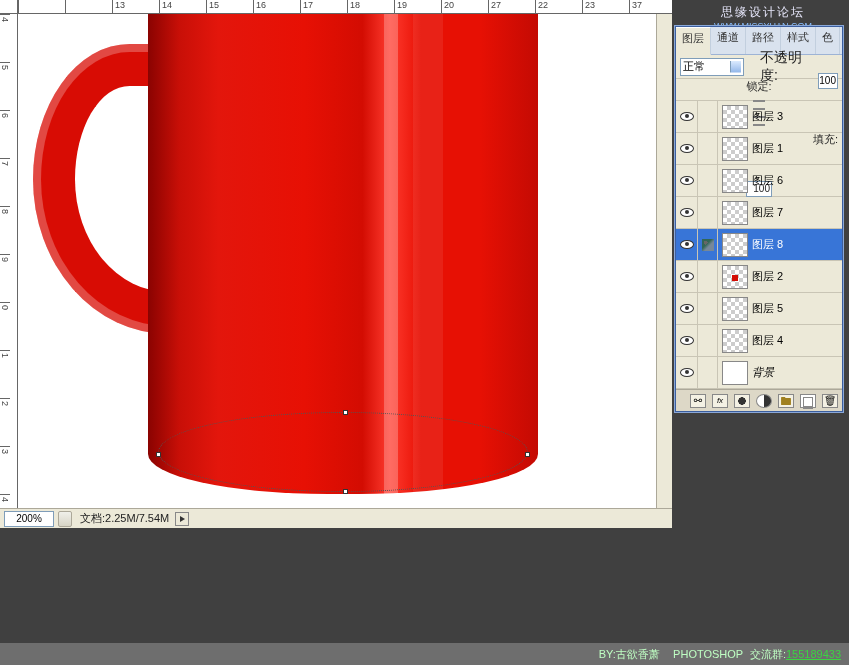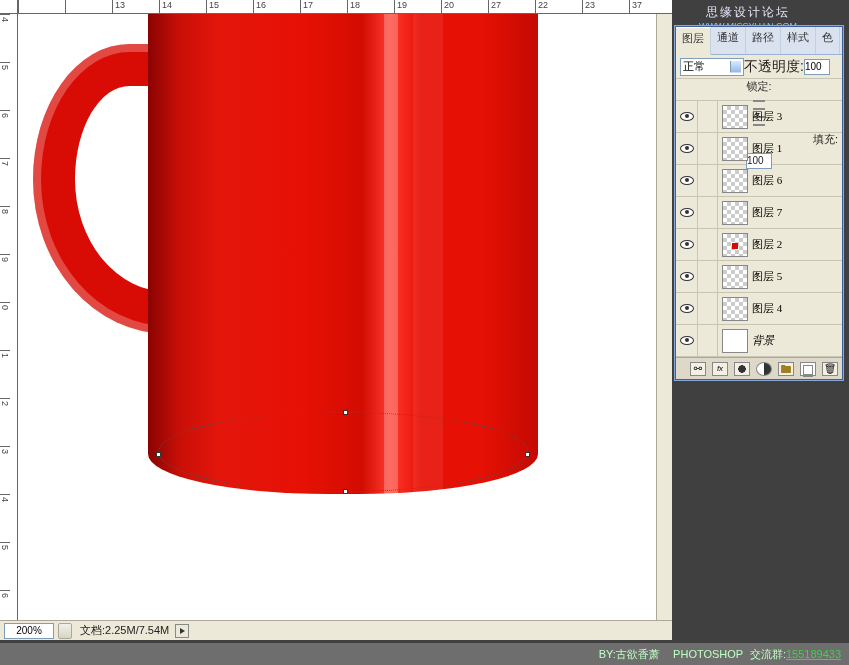--- a/index.html
+++ b/index.html
@@ -1,64 +1,64 @@
 <!DOCTYPE html>
 <html><head>
 <meta charset="utf-8">
 <style>
   * { box-sizing: border-box; margin: 0; padding: 0; font-family: "Microsoft YaHei", Arial, sans-serif; font-size: 11px; user-select: none; }
   body { width: 849px; height: 665px; background: #404040; overflow: hidden; position: relative; }
-  .canvas-area { position: absolute; left: 0; top: 0; width: 672px; height: 640px; background: #fff; }
+  .canvas-area { position: absolute; left: 0; top: 0; width: 672px; height: 528px; background: #fff; }
   .ruler-h { position: absolute; left: 18px; top: 0; right: 0; height: 14px; background: #fff; border-bottom: 1px solid #666; display: flex; overflow: hidden; }
   .ruler-h div { width: 47px; flex-shrink: 0; border-left: 1px solid #666; font-size: 9px; color: #444; padding-left: 2px; height: 14px; line-height: 10px; }
   .ruler-v { position: absolute; left: 0; top: 14px; width: 18px; bottom: 20px; background: #fff; border-right: 1px solid #666; overflow: hidden; }
   .ruler-v div { height: 48px; border-top: 1px solid #666; font-size: 9px; color: #444; writing-mode: vertical-rl; text-align: left; padding-top: 2px; }
   .ruler-corner { position: absolute; left: 0; top: 0; width: 18px; height: 14px; background: #fff; border-right: 1px solid #666; border-bottom: 1px solid #666; }
   .artboard { position: absolute; left: 18px; top: 14px; right: 0; bottom: 20px; background: #fff; overflow: hidden; }
   .mug-body { position: absolute; left: 130px; top: -20px; width: 390px; height: 500px; background: linear-gradient(90deg,#8a0301 0%,#c80f07 8%,#e3160c 18%,#e71004 40%,#d30c02 55%,#ff3b2f 62%,#e71004 70%,#e71004 85%,#c40a03 100%); border-bottom-left-radius: 180px 40px; border-bottom-right-radius: 180px 40px; }
   .mug-body::after { content:""; position:absolute; left:236px; top:0; width:14px; height:100%; background:rgba(255,255,255,.25); }
   .mug-body::before { content:""; position:absolute; left:265px; top:0; width:30px; height:100%; background:rgba(255,255,255,.08); }
   .mug-handle { position:absolute; left:15px; top:30px; width:160px; height:290px; border:42px solid #d80c04; border-right:none; border-radius:100px 0 0 140px/140px 0 0 160px; }
   .mug-handle::before { content:""; position:absolute; inset:-42px -0px -42px -42px; border:8px solid rgba(255,255,255,.25); border-right:none; border-radius:100px 0 0 140px/140px 0 0 160px; mix-blend-mode:screen; }
   .sel-ellipse { position:absolute; left:140px; top:398px; width:370px; height:80px; border:1px dotted #555; border-radius:50%; }
   .sel-ellipse i { position:absolute; width:5px; height:5px; background:#fff; border:1px solid #333; }
   .sel-ellipse .h1{left:-3px;top:50%;} .sel-ellipse .h2{right:-3px;top:50%;} .sel-ellipse .h3{left:50%;top:-3px;} .sel-ellipse .h4{left:50%;bottom:-3px;}
   .statusbar { position: absolute; left: 0; bottom: 0; height: 20px; width: 672px; background: #ece9d8; border-top: 1px solid #aca899; display: flex; align-items: center; }
   .zoom-box { width: 50px; height: 16px; background: #fff; border: 1px solid #7f9db9; margin: 0 4px; text-align: center; line-height: 14px; font-size: 10px; }
   .sb-grip { width:14px; height:16px; background:linear-gradient(#f0f0ea,#d8d5c6); border:1px solid #aca899; border-radius:2px; margin-right:4px; }
   .sb-label { font-size:11px; color:#222; margin-left:4px; }
   .play-btn { width:14px; height:14px; border:1px solid #888; margin-left:6px; display:flex; align-items:center; justify-content:center; }
   .play-btn::before { content:""; border-left:5px solid #333; border-top:3px solid transparent; border-bottom:3px solid transparent; }
-  .watermark-top { position:absolute; right:15px; top:4px; width:172px; text-align:center; }
+  .watermark-top { position:absolute; right:0; top:4px; width:172px; text-align:center; }
   .watermark-top .t1{ font-size:12px; color:#e6e6fa; letter-spacing:2px; }
   .watermark-top .t2{ font-size:9px; color:#8abfff; }
   .panels { position: absolute; right: 6px; top: 26px; width: 168px; background: #ece9d8; border: 1px solid #3b5e9e; box-shadow: 0 0 0 1px #8aa8d8; }
   .panel-tabs { display: flex; height: 28px; background: #d9e2ee; border-bottom: 1px solid #9db3d5; }
   .panel-tabs span { padding: 3px 6px 0; font-size: 11px; color: #333; border-right: 1px solid #c2cfde; cursor:pointer; }
   .panel-tabs span.active { background: #ece9d8; border-top: 1px solid #fff; border-bottom: 1px solid #ece9d8; margin-bottom:-1px; }
-  .blend-row { display:flex; align-items:center; height:24px; border-bottom:1px solid #c9c5b5; padding:0 4px; gap:0; }
+  .blend-row { display:flex; align-items:center; height:24px; border-bottom:1px solid #c9c5b5; padding:0 4px; gap:16px; }
   .blend-select { flex:0 0 64px; height:18px; background:#fff; border:1px solid #7f9db9; display:flex; align-items:center; justify-content:space-between; padding:0 2px; }
   .blend-select::after { content:""; width:10px; height:12px; background:linear-gradient(#dbeafe,#8fb4e8); clip-path:polygon(0 0,100% 0,100% 100%,0 100%); border-left:1px solid #7f9db9; }
   .pct-label { font-size:14px; color:#222; }
-  .pct-input { width:26px; height:16px; background:#fff; border:1px solid #7f9db9; text-align:left; padding-right:1px; font-size:10px; line-height:14px; }
+  .pct-input { width:26px; height:16px; background:#fff; border:1px solid #7f9db9; text-align:right; padding-right:1px; font-size:10px; line-height:14px;margin-top:28px; }
   .lock-row { display:flex; align-items:center; height:22px; border-bottom:1px solid #c9c5b5; padding:0 4px; gap:6px; font-size:10px; color:#222;flex-direction:column; }
   .lock-row .ic { width:12px; height:12px; border:1px solid #888; background:#fff; }
   .layers { max-height: 380px; }
   .layer { display:flex; align-items:center; height:32px; border-bottom:1px solid #c9c5b5; }
   .layer.sel { background:#3875d7; color:#fff; }
   .layer.sel .brush-ic{ filter:invert(1); }
   .vis { width:22px; height:32px; display:flex; align-items:center; justify-content:center; border-right:1px solid #c9c5b5; }
   .eye { width:14px; height:9px; border:1px solid #333; border-radius:60% 60% 60% 60%; position:relative; background:#fff;}
   .eye::before { content:""; position:absolute; left:4px; top:1px; width:4px; height:4px; background:#333; border-radius:50%; }
   .edit-col { width:20px; height:32px; border-right:1px solid #c9c5b5; display:flex; align-items:center; justify-content:center; }
   .brush-ic { width:12px; height:12px; background: radial-gradient(circle at 30% 30%, #999 2px, transparent 2px), linear-gradient(135deg,#c9a 40%,#876 60%); }
   .thumb { width:26px; height:24px; margin:0 4px; background:#fff; border:1px solid #888; background-image: repeating-conic-gradient(#ccc 0 25%, #fff 0 50%); background-size:8px 8px; position:relative; }
   .thumb.bg { background:#fff; }
   .thumb .red-sq { position:absolute; left:9px; top:9px; width:6px; height:6px; background:#d40c04; }
-  .layer span.name { font-size:11px;font-family:Liberation Serif, serif; }
+  .layer span.name { font-size:11px; }
   .layer span.name.italic { font-style: italic; }
   .layer-footer { height:22px; background:#ddd8c7; border-top:1px solid #aca899; display:flex; align-items:center; justify-content:flex-end; gap:6px; padding:0 4px; }
   .fic { width:16px; height:14px; border:1px solid #888; background:#f4f1e4; cursor:pointer;}
   .fic.link::before{content:"⚯";font-size:10px;display:block;text-align:center;line-height:12px;}
   .fic.fx::before{content:"fx";font-size:8px;display:block;text-align:center;line-height:12px;font-style:italic;}
   .fic.mask{background:radial-gradient(circle,#333 40%,#f4f1e4 42%);}
   .fic.adj{background:conic-gradient(#333 0 50%,#fff 0 100%);border-radius:50%;}
   .fic.folder::before{content:"🖿";font-size:11px;display:block;text-align:center;line-height:12px;color:#a08020;}
   .fic.new{background:linear-gradient(#fff,#fff);} .fic.new::before{content:"";display:block;width:8px;height:8px;margin:2px auto;border:1px solid #888;border-bottom:3px double #888;}
   .fic.trash::before{content:"🗑";font-size:10px;display:block;text-align:center;line-height:12px;}
@@ -178,20 +178,30 @@
         <span class="name">图层 6</span>
       </div>
       <div class="layer">
         <div class="vis">
           <div class="eye"></div>
         </div>
         <div class="edit-col"></div>
         <div class="thumb"></div>
         <span class="name">图层 7</span>
       </div>
+      <div class="layer sel">
+        <div class="vis">
+          <div class="eye"></div>
+        </div>
+        <div class="edit-col">
+          <div class="brush-ic"></div>
+        </div>
+        <div class="thumb"></div>
+        <span class="name">图层 8</span>
+      </div>
       <div class="layer">
         <div class="vis">
           <div class="eye"></div>
         </div>
         <div class="edit-col"></div>
         <div class="thumb">
           <div class="red-sq"></div>
         </div>
         <span class="name">图层 2</span>
       </div>

